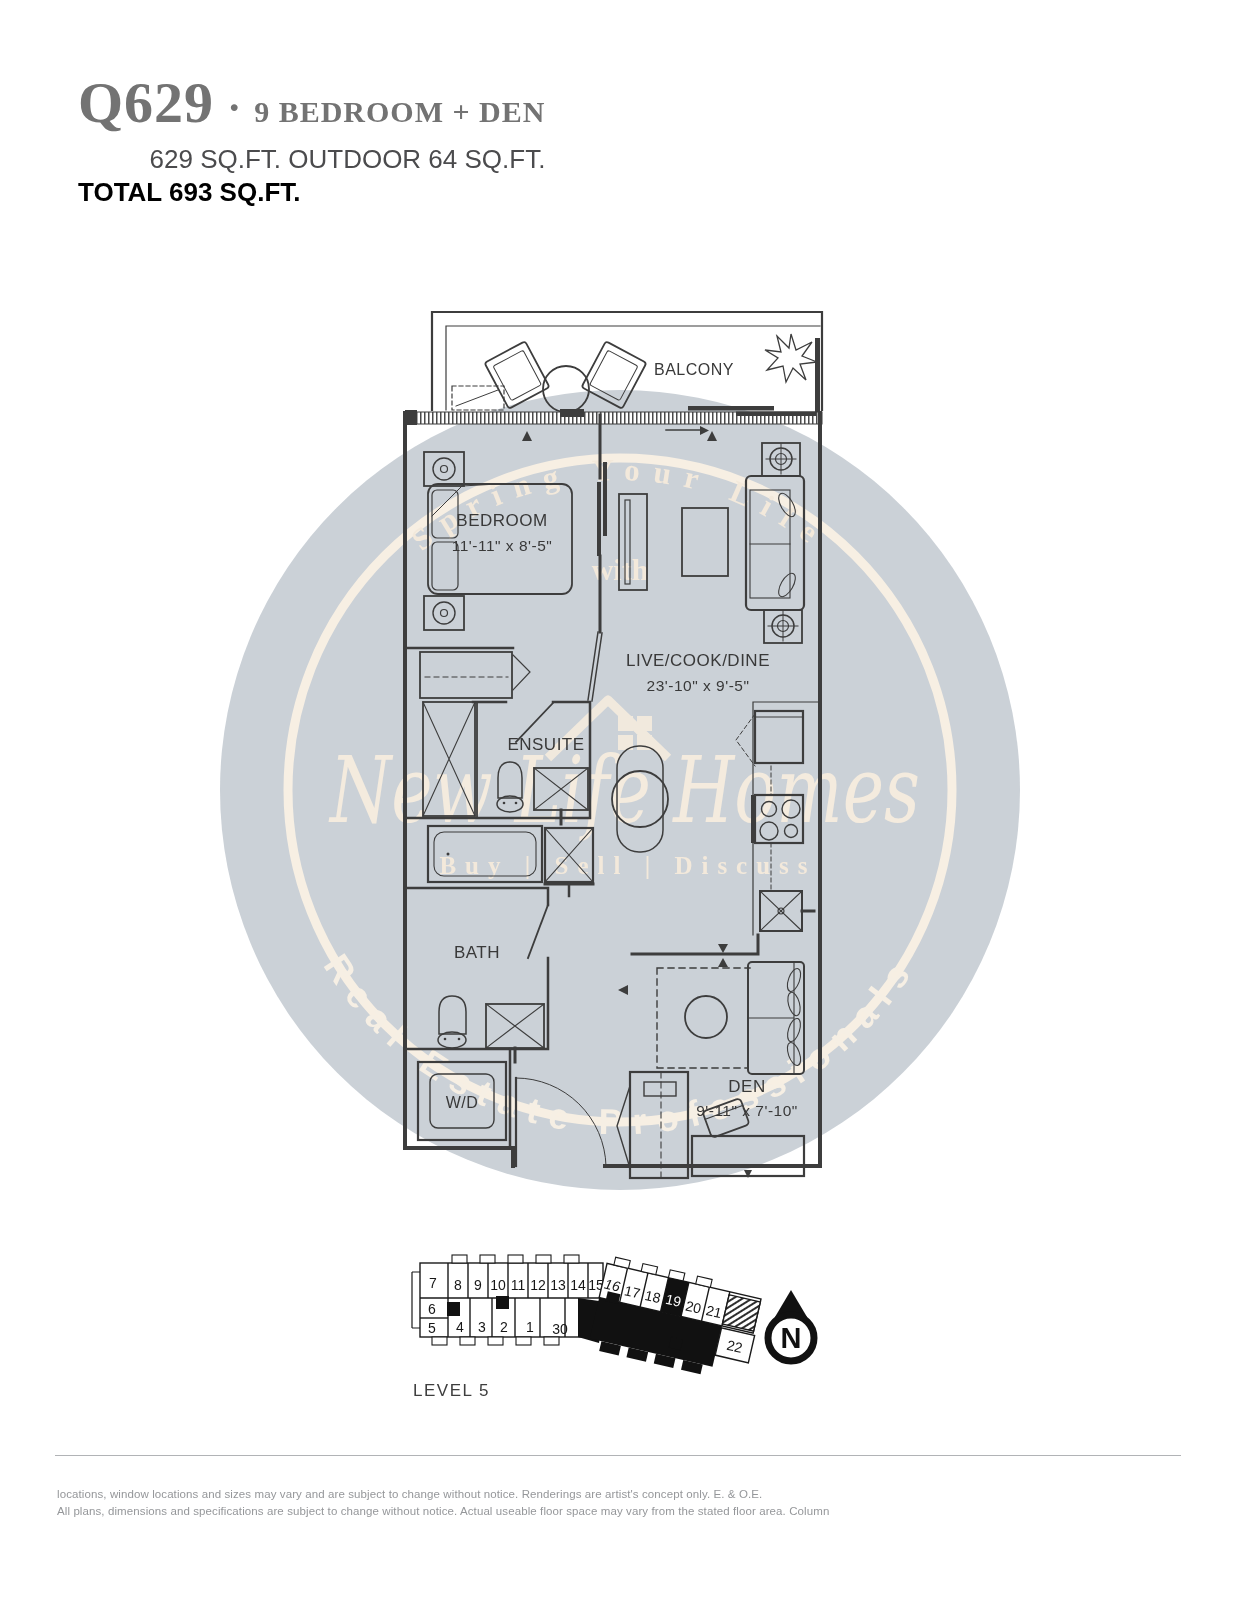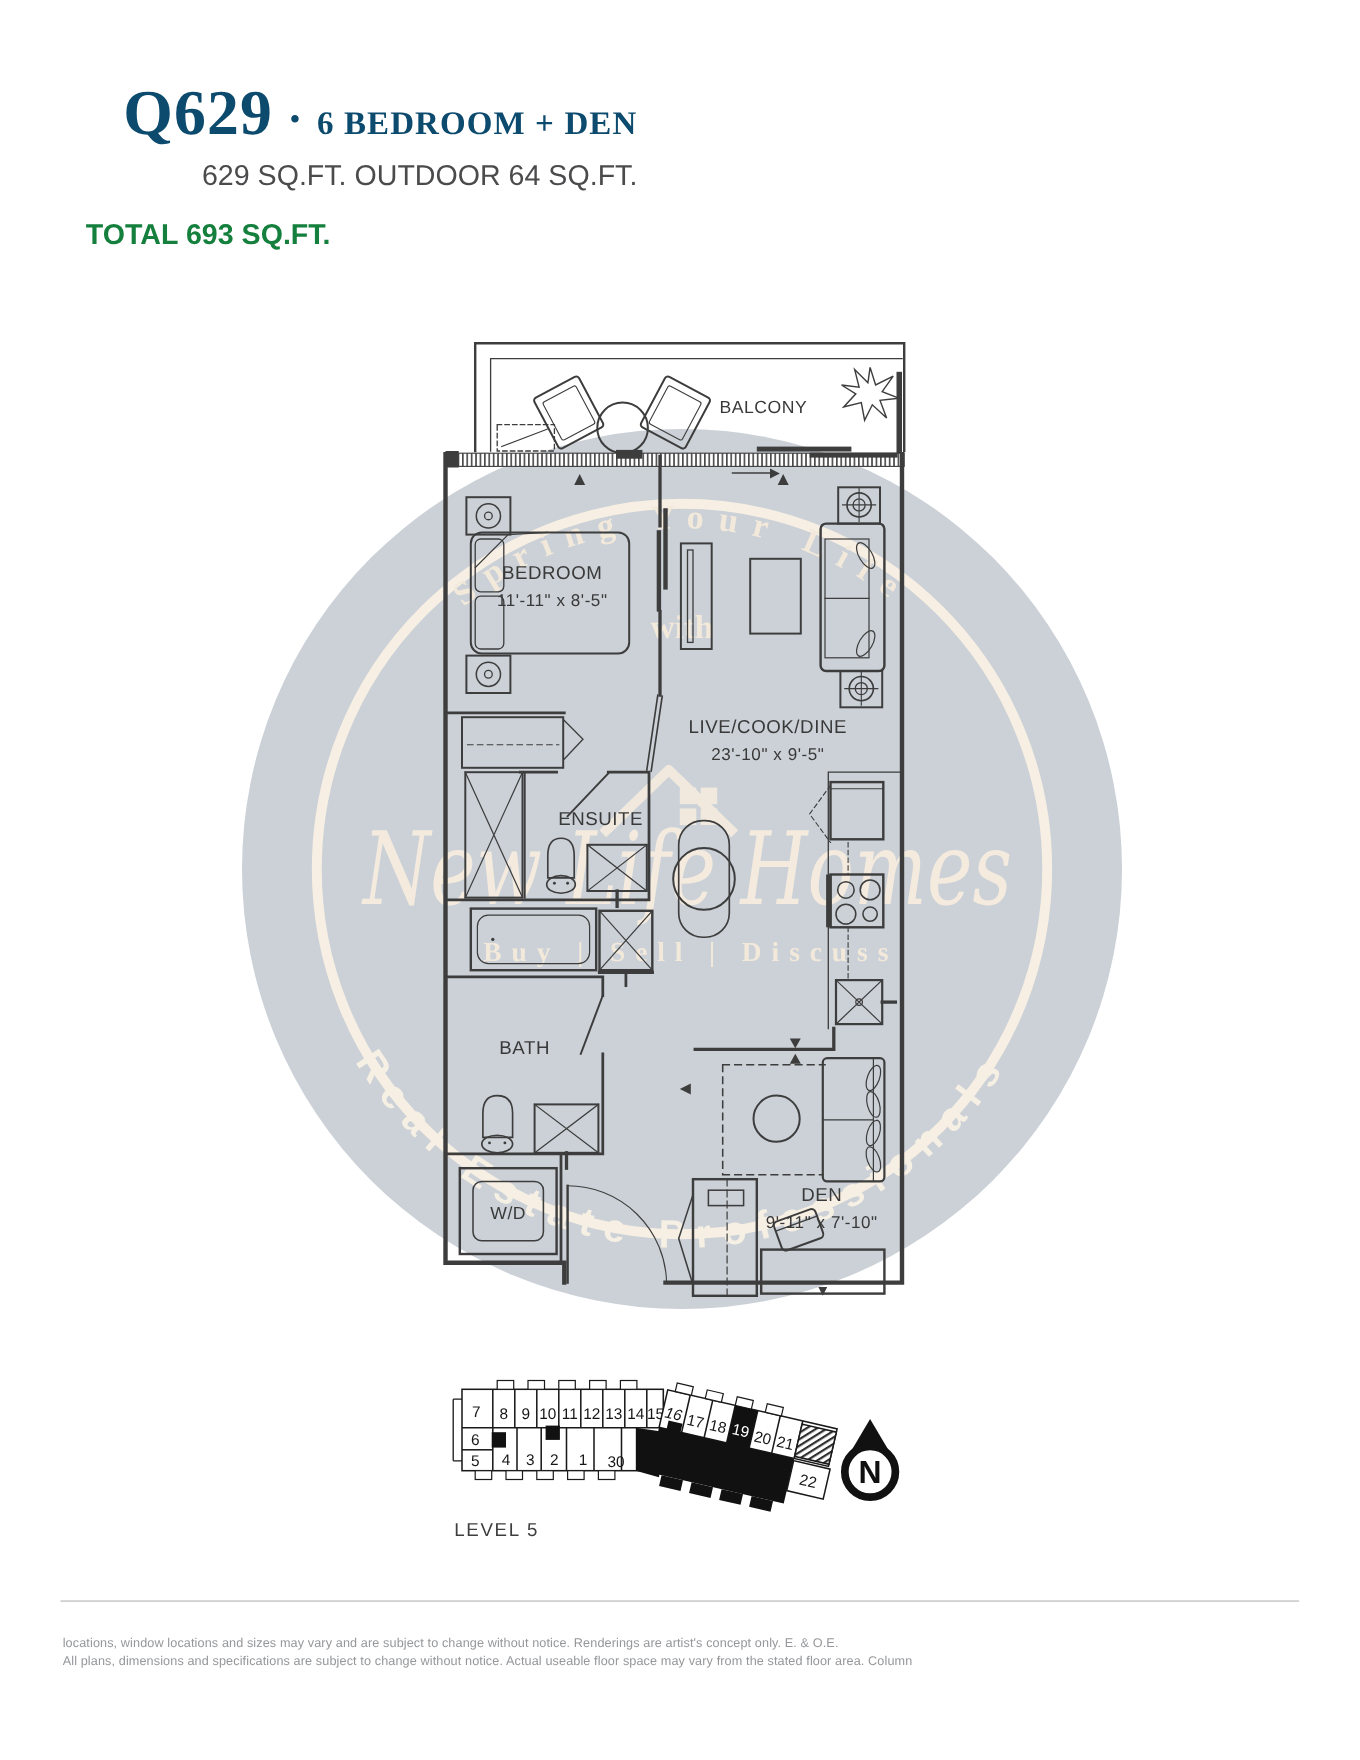--- a/index.html
+++ b/index.html
@@ -2,27 +2,27 @@
 <html><head>
 <meta charset="utf-8">
 <style>
   html,body{margin:0;padding:0;}
   body{
     width:1236px;height:1600px;position:relative;background:#ffffff;
     font-family:"Liberation Sans","DejaVu Sans",sans-serif;overflow:hidden;
   }
   
   .header{position:absolute;left:78px;top:74px;}
-  .title-row{display:flex;align-items:baseline;gap:13px;color:#0c4a6e;
-    font-family:"Liberation Serif","DejaVu Serif",serif;font-weight:bold;margin-left:34px;}
+  .title-row{display:flex;align-items:baseline;gap:13px;color:#737373;
+    font-family:"Liberation Serif","DejaVu Serif",serif;font-weight:bold;}
   .unit-code{font-size:58px;line-height:1;letter-spacing:1px;}
   .title-dot{font-size:42px;line-height:1;}
   .unit-type{font-size:30px;letter-spacing:1px;}
   .area-line{margin-top:12px;font-size:26px;color:#4b4b4d;letter-spacing:0;text-align:right;}
-  .total-line{margin-top:23px;font-size:26px;font-weight:bold;color:#15803d;}
+  .total-line{margin-top:2px;font-size:26px;font-weight:bold;color:#000000;}
   
   svg.canvas{position:absolute;left:0;top:0;}
   .plan-label{font-family:"Liberation Sans","DejaVu Sans",sans-serif;font-size:17px;
     fill:#393939;stroke:none;text-anchor:middle;letter-spacing:.5px;}
   .plan-dim{font-family:"Liberation Sans","DejaVu Sans",sans-serif;font-size:15.5px;
     fill:#393939;stroke:none;text-anchor:middle;letter-spacing:.5px;}
   .wm-arc-top{font-family:"Liberation Serif","DejaVu Serif",serif;font-weight:bold;
     font-size:31px;letter-spacing:13px;fill:#f3e9db;stroke:none;}
   .wm-arc-bottom{font-family:"Liberation Sans","DejaVu Sans",sans-serif;font-weight:bold;
     font-size:36px;letter-spacing:11px;fill:#f6efe4;stroke:none;}
@@ -44,21 +44,21 @@
   .disclaimer{position:absolute;left:57px;top:1486px;width:1125px;font-size:11.5px;
     color:#95979a;line-height:1.45;letter-spacing:.1px;}
 </style>
 </head>
 <body>
 
 <div class="header">
   <div class="title-row">
     <span class="unit-code">Q629</span>
     <span class="title-dot">·</span>
-    <span class="unit-type">6 BEDROOM + DEN</span>
+    <span class="unit-type">9 BEDROOM + DEN</span>
   </div>
   <div class="area-line">629 SQ.FT. OUTDOOR 64 SQ.FT.</div>
   <div class="total-line">TOTAL 693 SQ.FT.</div>
 </div>
 
 <svg class="canvas" width="1236" height="1600" viewBox="0 0 1236 1600">
   <defs>
     <pattern id="winhatch" width="4" height="13" patternUnits="userSpaceOnUse">
       <rect width="4" height="13" fill="#ffffff"></rect>
       <rect width="1.5" height="13" fill="#4a4a4a"></rect>

